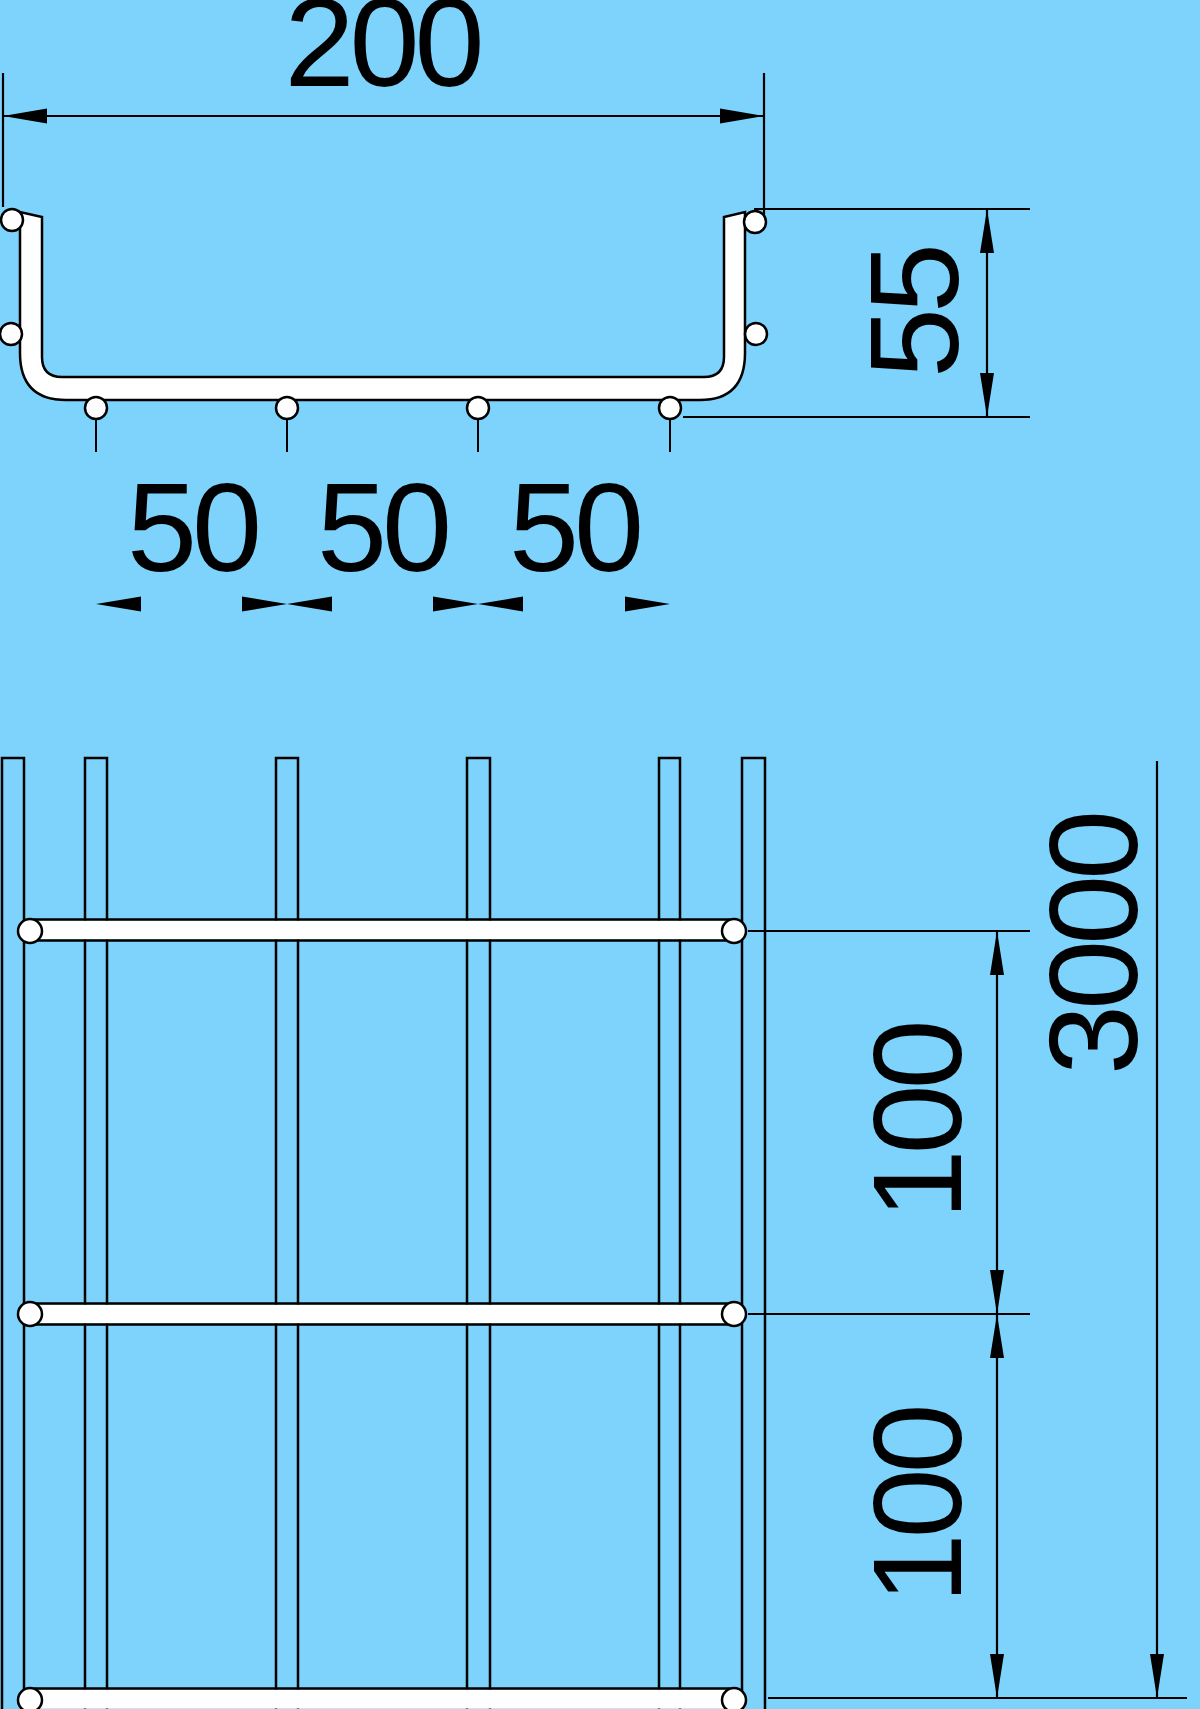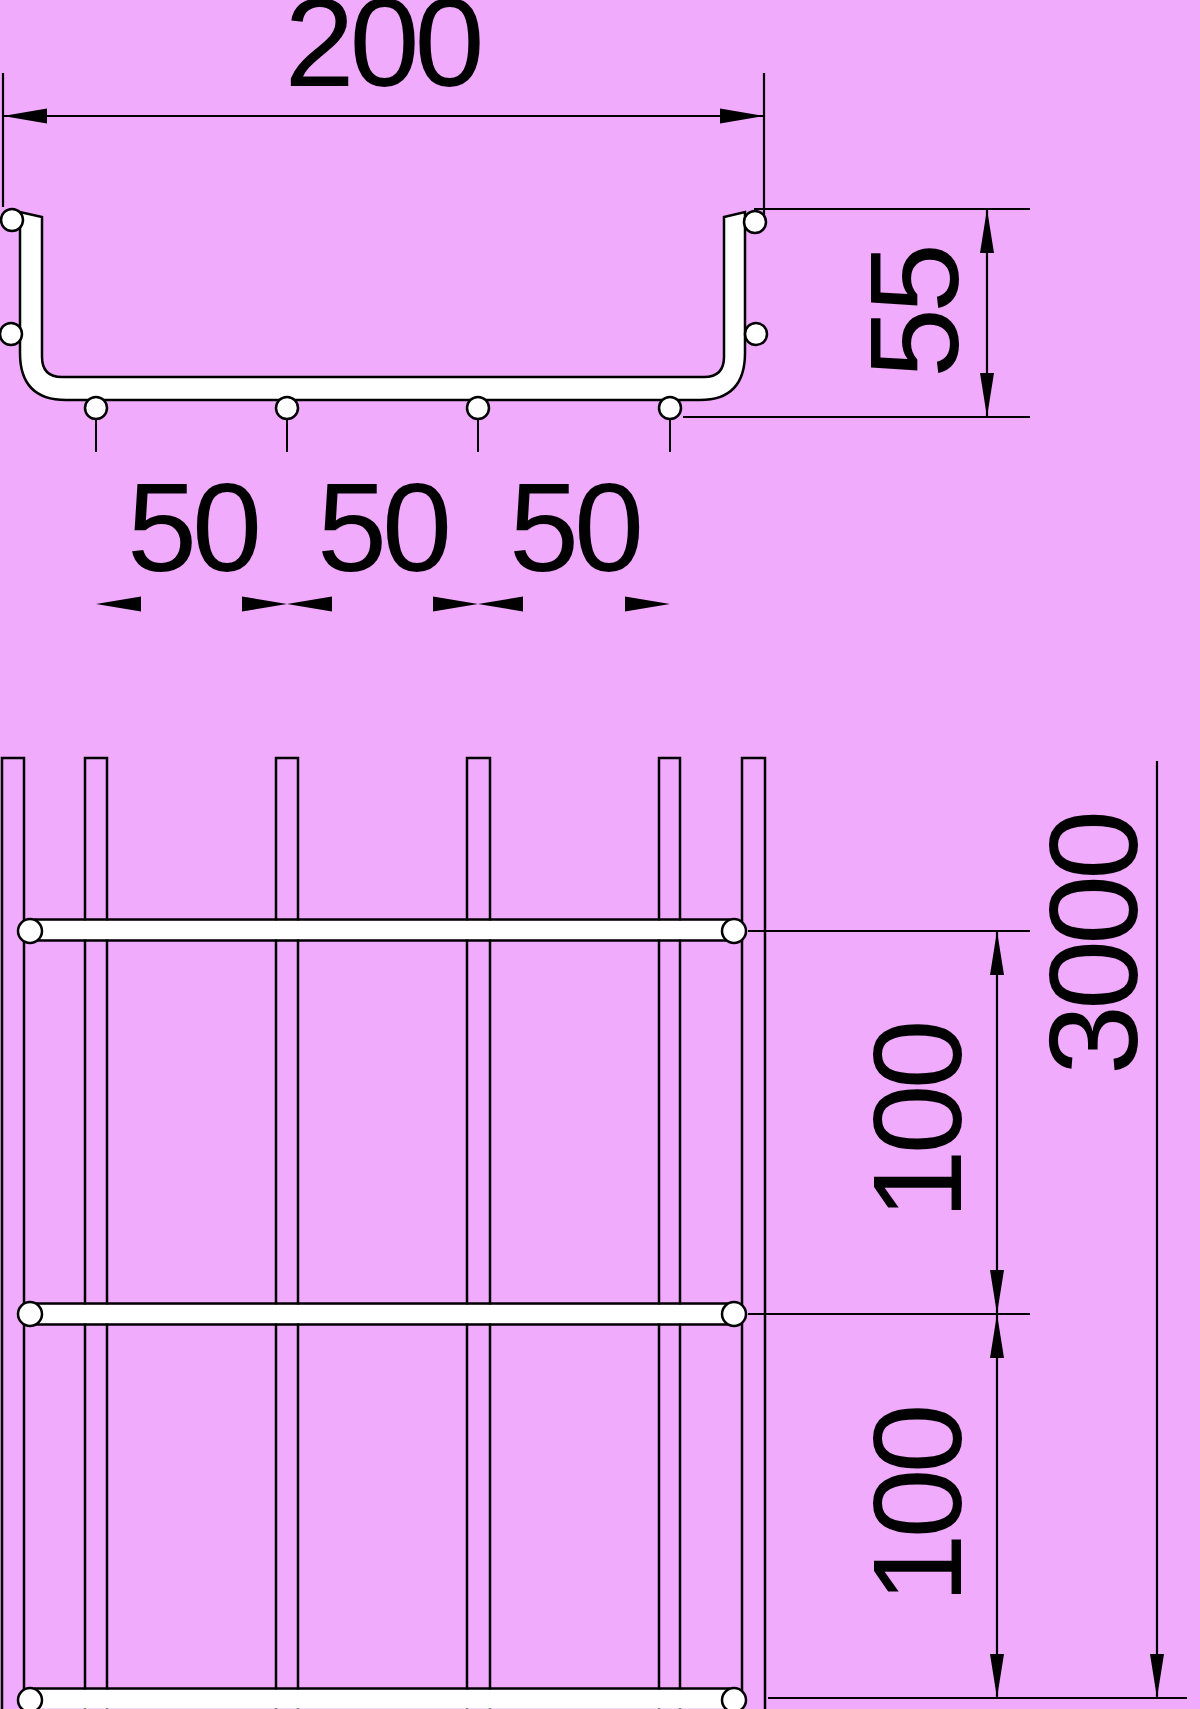--- a/index.html
+++ b/index.html
@@ -4,21 +4,21 @@
 <style>
   html, body {
     margin: 0;
     padding: 0;
     background: #ffffff;
   }
   #canvas {
     position: relative;
     width: 1200px;
     height: 1709px;
-    background: #f0abfc;
+    background: #7dd3fc;
     overflow: hidden;
     font-family: "Liberation Sans", "DejaVu Sans", sans-serif;
   }
   #drawing-svg {
     position: absolute;
     left: 0;
     top: 0;
   }
   .dim-label {
     position: absolute;

